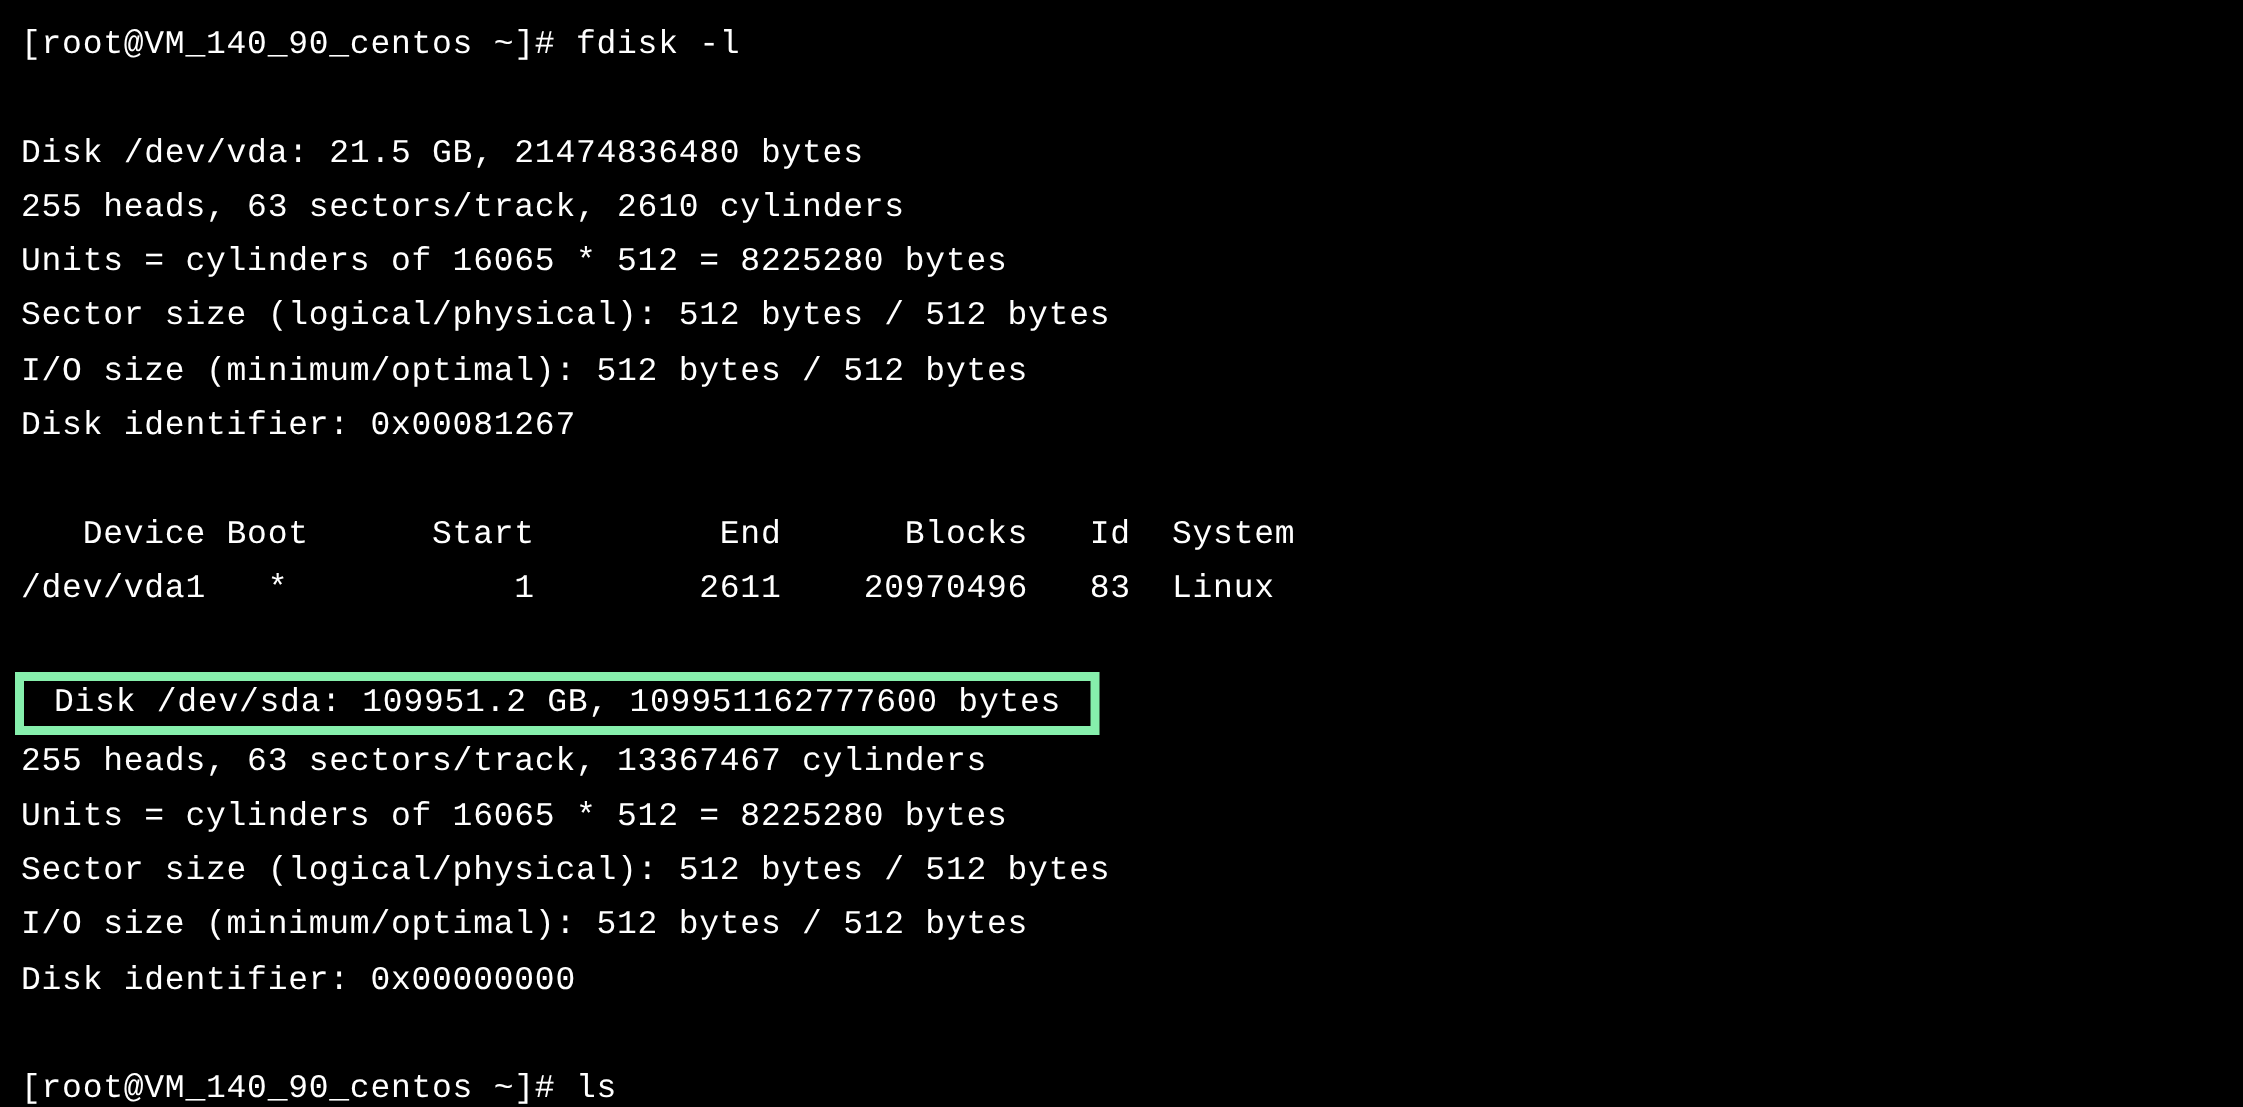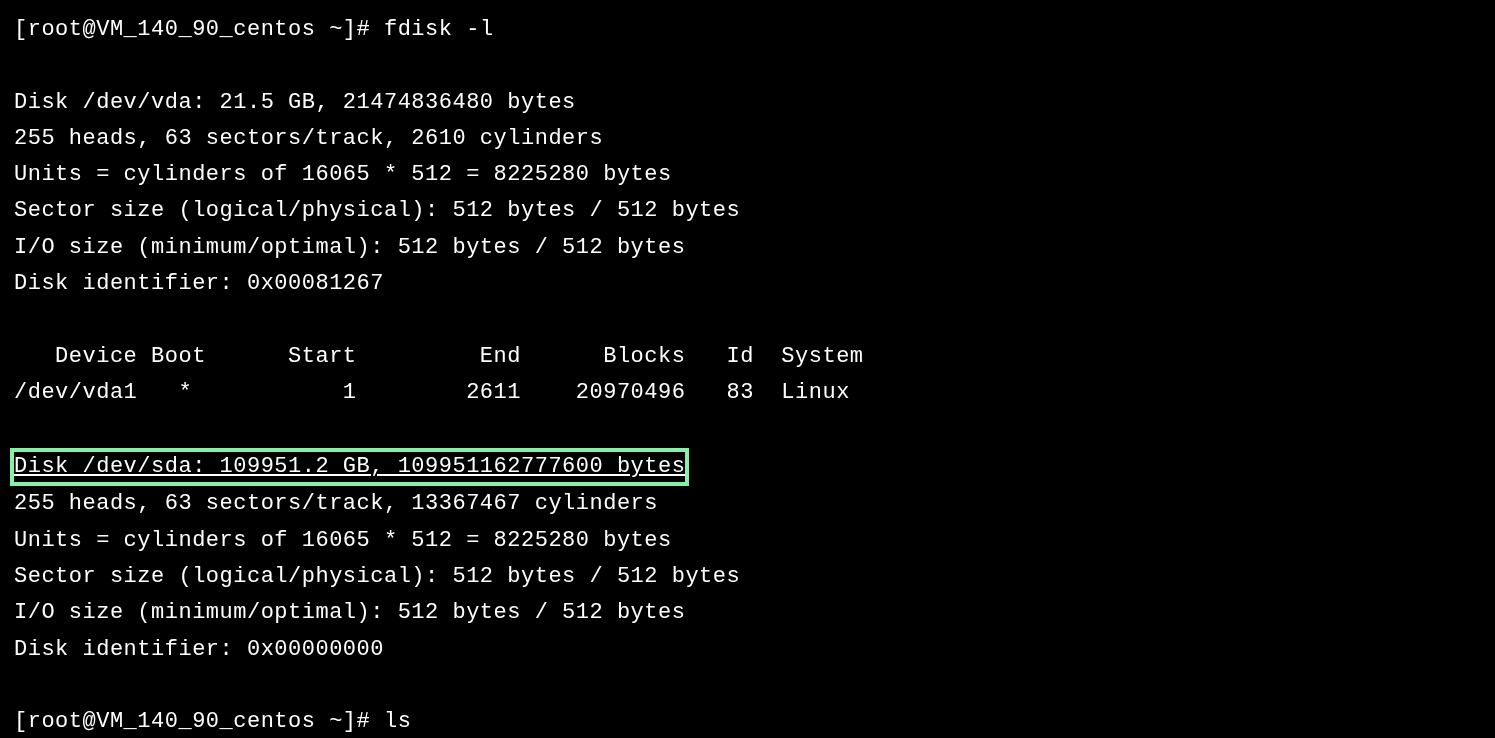--- a/index.html
+++ b/index.html
@@ -17,25 +17,24 @@
       width: 1495px;
       height: 738px;
       overflow: hidden;
       letter-spacing: 0.5px;
     }
     .terminal {
       white-space: pre;
     }
     .highlight-box {
       display: inline-block;
-      border: 4px solid #86efac;
+      border: 6px solid #86efac;
       margin-left: -4px;
-      padding: 0 0;
+      padding: 0 20px;
       line-height: 1.4;
-      text-decoration: underline;
     }
     .line {
       display: block;
     }
     .blank-line {
       display: block;
       height: 1.65em;
     }
   </style>
 </head>

